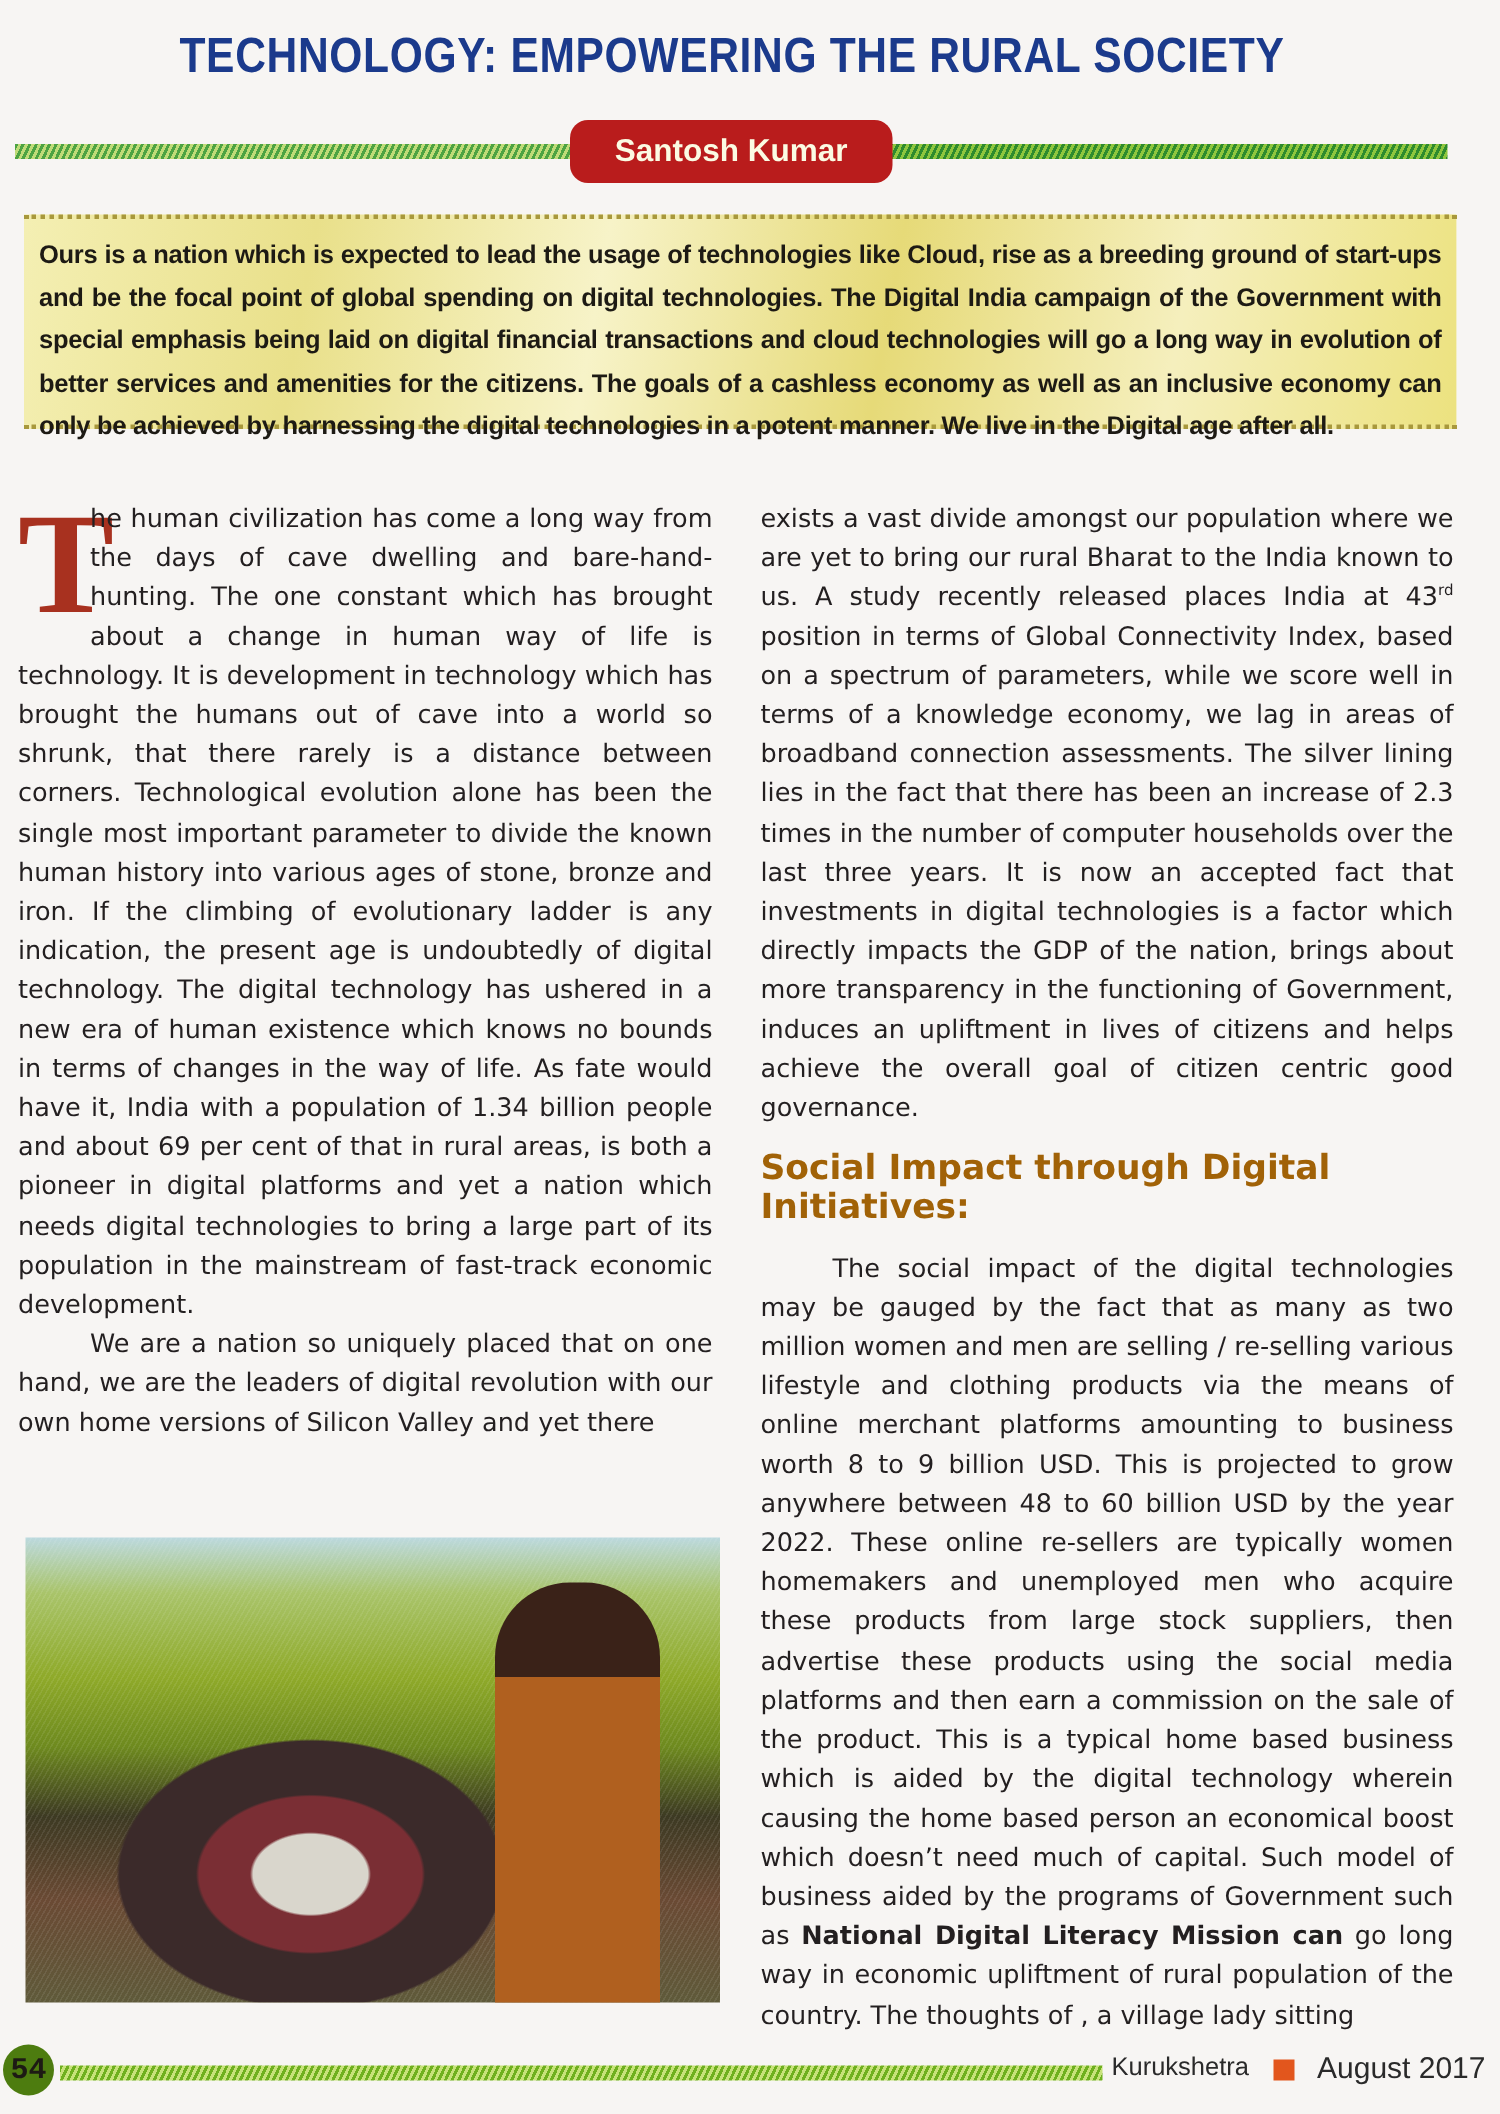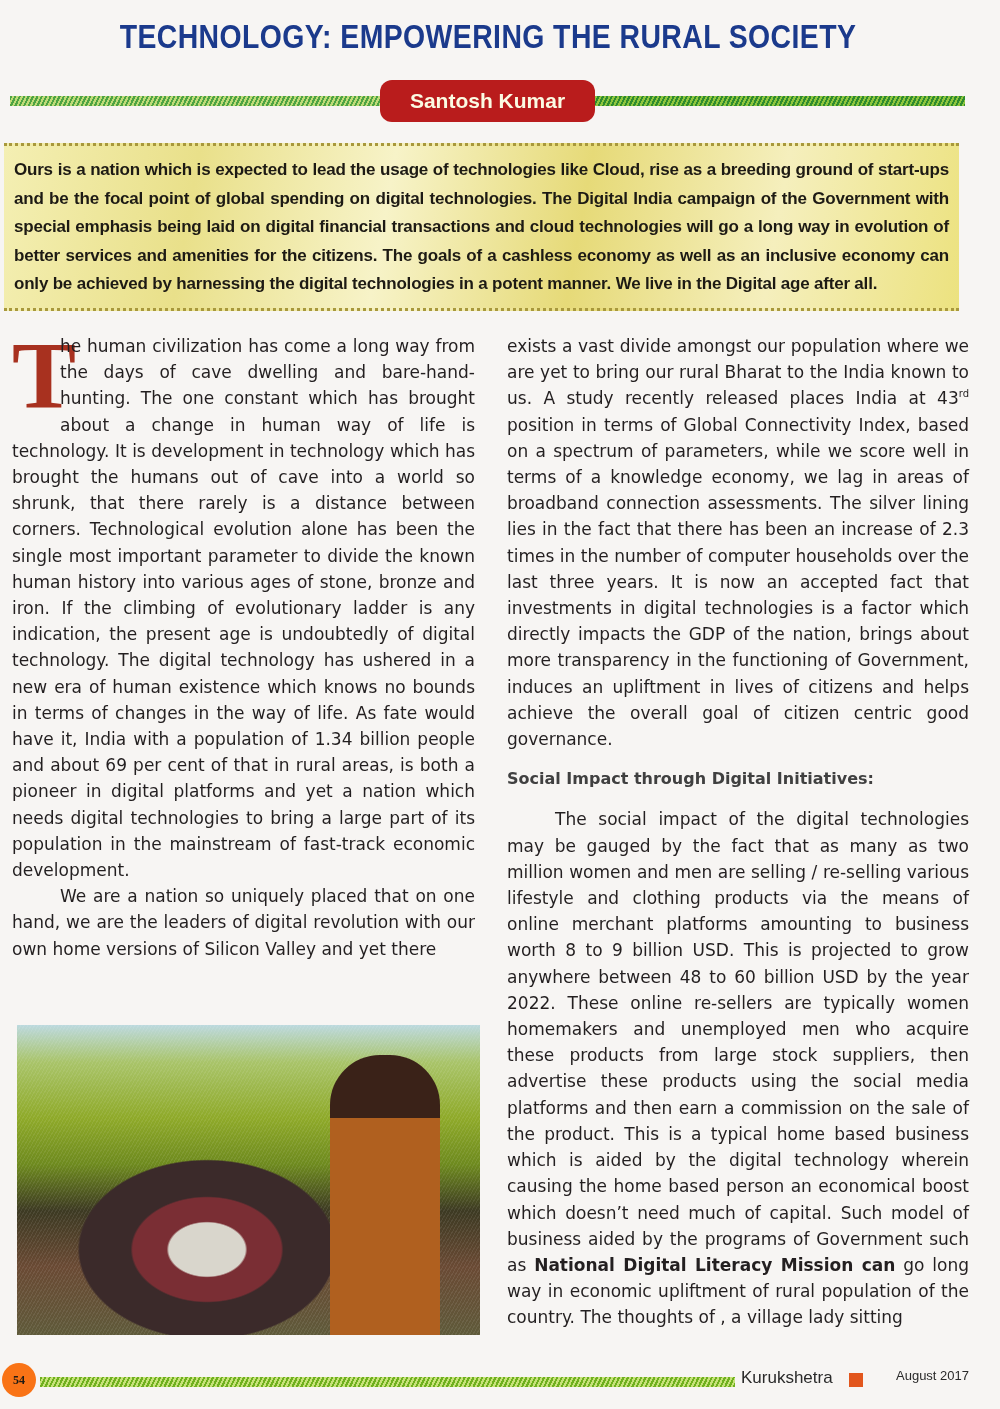--- a/index.html
+++ b/index.html
@@ -22,41 +22,41 @@
   }
   .author-bar .line.left { left: 0; width: 380px; background: repeating-linear-gradient(115deg, #3a9a2f 0 2px, #b9d86a 2px 4px); opacity: .9; }
   .author-bar .line.right { left: 570px; width: 385px; }
   .author-pill {
     position: absolute; left: 370px; top: 0; width: 215px; height: 42px;
     border-radius: 12px; background: #b91c1c;
     color: #fbfbe3; font-family: "Liberation Sans", sans-serif; font-weight: bold;
     font-size: 21px; display: flex; align-items: center; justify-content: center;
   }
   .abstract {
-    position: absolute; left: 4px; top: 143px; width: 955px; height: 168px;
+    position: absolute; left: 16px; top: 143px; width: 955px; height: 143px;
     background: linear-gradient(100deg, #f4efb3 0%, #e9e08a 20%, #f7f3c8 40%, #e6da78 60%, #f5efbd 80%, #ece27f 100%);
     border-top: 3px dotted #a8983c; border-bottom: 3px dotted #a8983c;
     box-sizing: border-box; padding: 10px 10px 0 10px;
   }
   .abstract p {
     margin: 0; font-family: "Liberation Sans", sans-serif; font-weight: bold;
     font-size: 17px; line-height: 28.5px; text-align: justify; color: #1d1a14;
     letter-spacing: -0.2px;
   }
   .col { position: absolute; top: 333px; font-size: 17px; line-height: 26.2px; }
   .col.left { left: 12px; width: 463px; }
   .col.right { left: 507px; width: 462px; }
   .col p { margin: 0; text-align: justify; }
   .dropcap {
     float: left; font-family: "Liberation Serif", serif; font-size: 96px; line-height: 74px;
     color: #a8311f; margin: 6px 6px 0 0; height: 76px; width: 42px; font-weight: bold;
   }
   .indent { text-indent: 48px; }
   h2.section {
-    margin: 14px 0 14px 0; font-size: 16px; font-weight: bold; color: #404040;
+    margin: 14px 0 14px 0; font-size: 23px; font-weight: bold; color: #a16207;
     font-family: "DejaVu Sans", sans-serif;
   }
   sup { font-size: 10px; line-height: 0; }
   .photo {
     position: absolute; left: 17px; top: 1025px; width: 463px; height: 310px;
     background:
       repeating-linear-gradient(120deg, rgba(255,255,255,0.08) 0 1px, transparent 1px 3px),
       linear-gradient(180deg, #bcd9de 0%, #a9c46a 12%, #8faa2a 30%, #6e8a1f 45%, #3d3a23 60%, #6a4a34 78%, #5f5a3a 100%);
     overflow: hidden;
   }
@@ -65,35 +65,35 @@
     background: linear-gradient(180deg, #3a2218 0 22%, #b0601f 22% 100%);
     border-radius: 50px 50px 0 0;
   }
   .photo .group {
     position: absolute; left: 40px; top: 120px; width: 300px; height: 190px;
     background: radial-gradient(ellipse at 50% 55%, #d9d6cc 0 18%, #7a2e34 19% 35%, #3b2a2a 36% 60%, transparent 61%);
   }
   .footer { position: absolute; left: 0; top: 1360px; width: 1000px; height: 40px; }
   .page-num {
     position: absolute; left: 2px; top: 3px; width: 34px; height: 34px; border-radius: 50%;
-    background: #f97316; color: #1d1a14; font-family: Liberation Serif, serif;
-    font-size: 12px; font-weight: bold; display: flex; align-items: center; justify-content: center;
+    background: #4d7c0f; color: #1d1a14; font-family: Liberation Mono, monospace;
+    font-size: 20px; font-weight: bold; display: flex; align-items: center; justify-content: center;
   }
   .footer .stripe {
     position: absolute; left: 40px; top: 17px; width: 695px; height: 10px;
     background: repeating-linear-gradient(115deg, #6fb01e 0 2px, #c7e27a 2px 4px);
   }
   .footer .magazine {
     position: absolute; left: 741px; top: 8px; font-family: "Liberation Sans", sans-serif;
     font-size: 17px; color: #2a2a2a;
   }
   .footer .sq { position: absolute; left: 849px; top: 13px; width: 14px; height: 14px; background: #e2561d; }
   .footer .date {
     position: absolute; left: 878px; top: 8px; font-family: "Liberation Sans", sans-serif;
-    font-size: 13px; color: #2a2a2a; margin-left: 18px;
+    font-size: 20px; color: #2a2a2a;
   }
 </style>
 </head>
 <body>
 
 <div class="title">TECHNOLOGY: EMPOWERING THE RURAL SOCIETY</div>
 
 <div class="author-bar">
   <div class="line left"></div>
   <div class="line right"></div>

